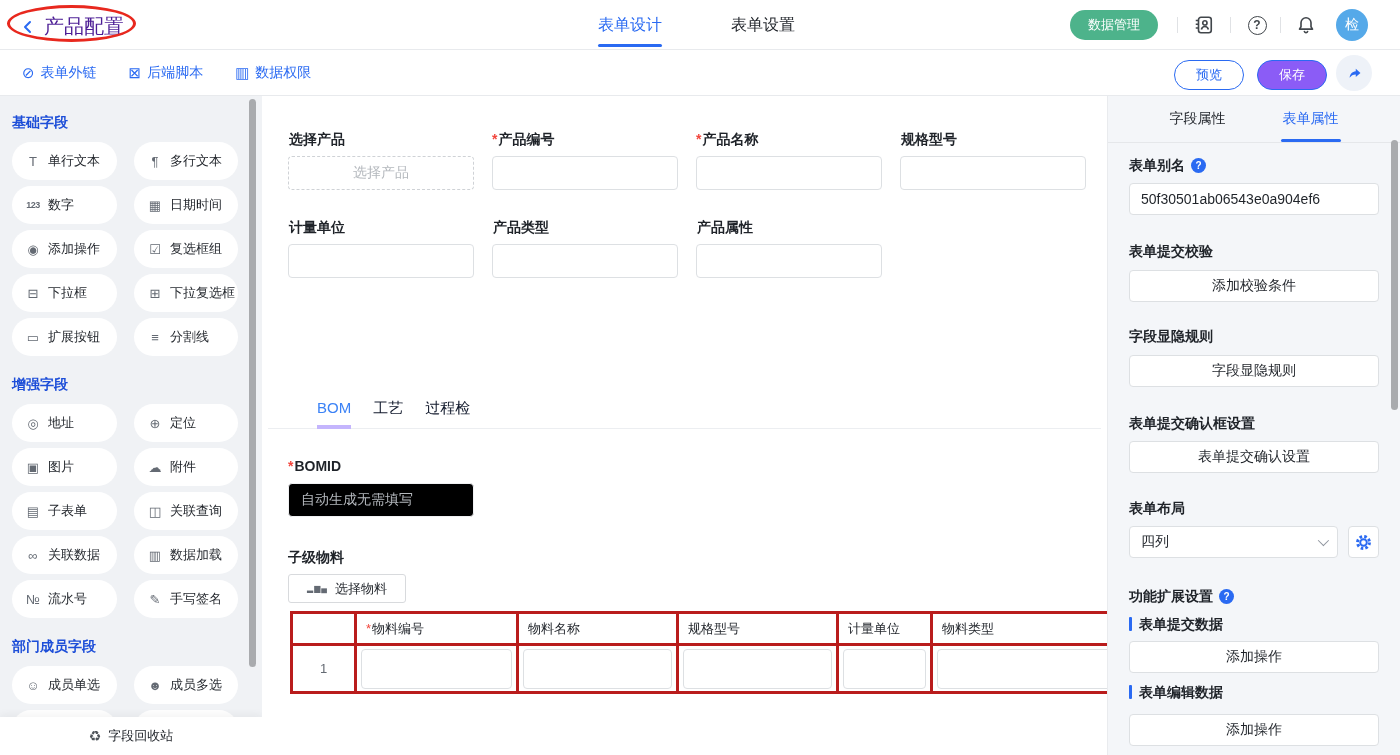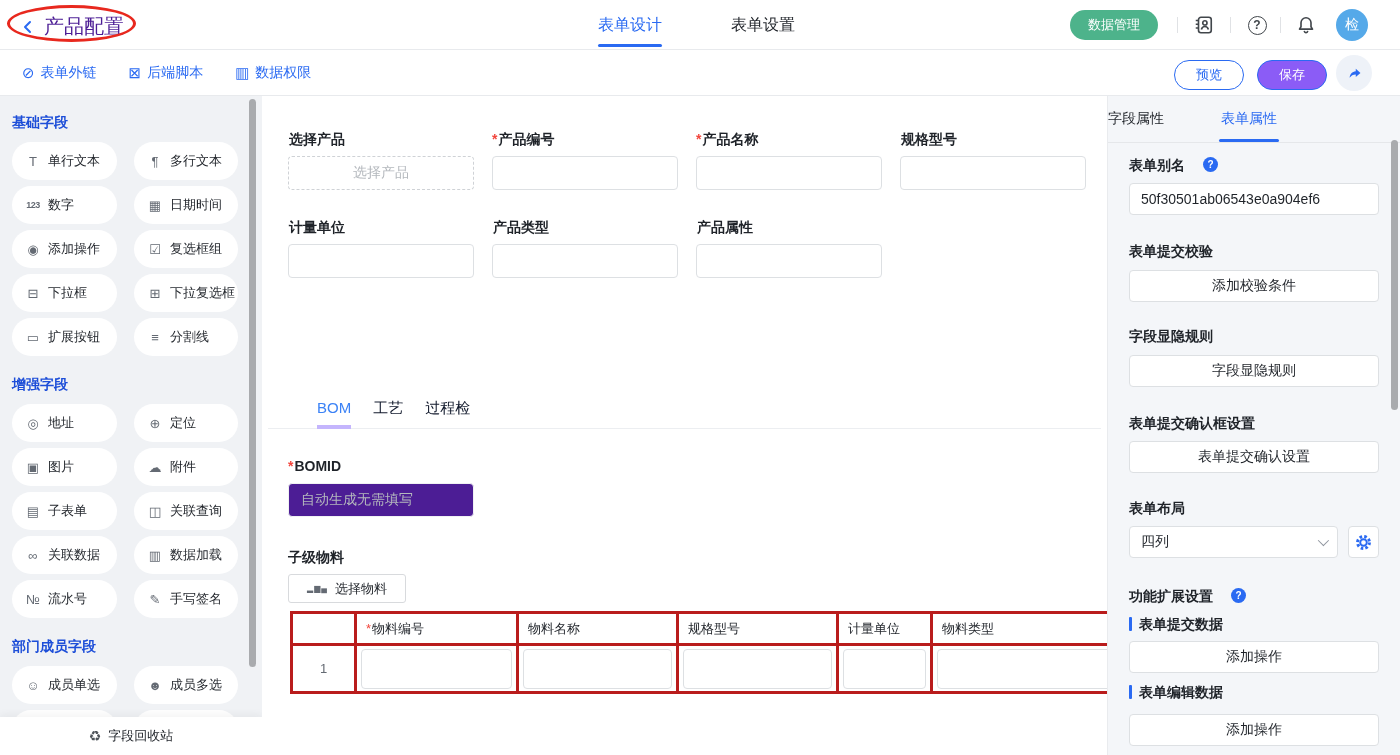--- a/index.html
+++ b/index.html
@@ -46,47 +46,47 @@
   .recycle-bar { position:absolute; left:0; bottom:0; width:262px; height:38px; background:#fff; display:flex; align-items:center; justify-content:center; gap:7px; font-size:13px; color:#1f2329; box-shadow:0 -2px 8px rgba(31,35,41,.06); cursor:pointer; }
   .recycle-glyph { color:#4e5359; font-size:14px; }
 
   
   .canvas { position:absolute; left:262px; top:96px; width:845px; height:659px; background:#fff; overflow:hidden; }
   .form-grid { position:absolute; left:26px; top:35px; width:798px; display:grid; grid-template-columns:repeat(4,186px); column-gap:18px; row-gap:29px; }
   .f-label { font-size:14px; font-weight:700; color:#1f2329; height:16px; line-height:16px; margin-bottom:9px; white-space:nowrap; }
   .req { color:#f2463d; margin-right:1px; }
   .inputbox { height:34px; background:#fff; border:1px solid #dde0e3; border-radius:4px; }
   .dashedbox { height:34px; border:1px dashed #cfd2d6; border-radius:4px; display:flex; align-items:center; justify-content:center; font-size:14px; color:#b4b8bd; cursor:pointer; }
-  .disabledbox { height:34px; background:#4c1d95; border:1px solid #f0f1f3; border-radius:4px; display:flex; align-items:center; padding-left:12px; font-size:14px; color:#b4b8bd; }
+  .disabledbox { height:34px; background:#000000; border:1px solid #f0f1f3; border-radius:4px; display:flex; align-items:center; padding-left:12px; font-size:14px; color:#b4b8bd; }
 
   .subsection { position:absolute; left:6px; top:303px; width:833px; }
   .stabs { display:flex; gap:22px; padding-left:20px; border-bottom:1px solid #eceef1; font-size:15px; }
   .stab { padding-bottom:9px; cursor:pointer; color:#0f172a; }
   .stab.active { color:#3b82f6; border-bottom:4px solid #c4b5fd; margin-bottom:-1px;margin-left:29px; }
   .sub-body { padding-left:20px; }
   .bom-label { margin-top:29px; font-size:14px; font-weight:700; height:16px; line-height:16px; }
   .bom-input { margin-top:9px; width:186px; }
   .subtable-title { margin-top:32px; font-size:14px; font-weight:700; height:16px; line-height:16px; }
   .pick-btn { margin-top:9px; width:118px; height:29px; background:#fff; border:1px solid #d8dadd; border-radius:3px; display:flex; align-items:center; justify-content:center; gap:7px; font-size:13px; color:#1f2329; cursor:pointer; }
   .chart-glyph { font-size:8px; color:#646a73; letter-spacing:1px; }
   .mtable { margin-top:8px; margin-left:2px; border-collapse:collapse; table-layout:fixed; width:880px; }
   .mtable th, .mtable td { border:3px solid #b91c1c; font-weight:400; text-align:left; }
   .mtable th { height:32px; font-size:13px; color:#1f2329; padding-left:9px; background:#fff; white-space:nowrap; }
   .mtable td { height:48px; padding:0 4px; }
   .mtable td.idx { text-align:center; color:#646a73; font-size:13px; }
   .cell-input { width:100%; height:40px; border:1px solid #dde0e3; border-radius:4px; background:#fff; outline:none; font-size:13px; padding:0 8px; font-family:inherit; }
 
   
   .panel { position:absolute; left:1107px; top:96px; width:293px; height:659px; background:#f4f6f9; border-left:1px solid #e9ebee; overflow:hidden; }
-  .p-tabs { height:47px; display:flex; gap:57px; border-bottom:1px solid #e5e7ea; }
+  .p-tabs { height:47px; display:flex; justify-content:center; gap:57px; border-bottom:1px solid #e5e7ea; }
   .p-tab { font-size:14px; display:flex; align-items:center; position:relative; cursor:pointer; color:#1f2329; }
   .p-tab.active { color:#2a6af2; }
   .p-tab.active::after { content:""; position:absolute; left:-2px; right:-2px; bottom:0; height:3px; background:#2a6af2; border-radius:2px; }
   .p-body { padding:0 21px; }
-  .p-heading { display:flex; align-items:flex-start; gap:18px; font-size:14px; font-weight:700; color:#1f2329; height:16px; line-height:16px; }
+  .p-heading { display:flex; align-items:flex-end; gap:6px; font-size:14px; font-weight:700; color:#1f2329; height:16px; line-height:16px; }
   .help-dot { width:15px; height:15px; border-radius:50%; background:#2a6af2; color:#fff; font-size:10px; font-weight:700; display:flex; align-items:center; justify-content:center; cursor:pointer; }
   .p-input { width:250px; height:32px; background:#fff; border:1px solid #dde0e3; border-radius:4px; font-size:14px; color:#1f2329; padding:0 11px; outline:none; font-family:inherit; }
   .p-btn { width:250px; height:32px; background:#fff; border:1px solid #dde0e3; border-radius:4px; font-size:14px; color:#1f2329; display:flex; align-items:center; justify-content:center; cursor:pointer; }
   .layout-row { display:flex; gap:10px; margin-top:10px; }
   .p-select { width:218px; height:32px; background:#fff; border:1px solid #dde0e3; border-radius:4px; display:flex; align-items:center; justify-content:space-between; padding:0 11px; font-size:14px; cursor:pointer; }
   .chev { width:8px; height:8px; border-right:1.6px solid #8f959e; border-bottom:1.6px solid #8f959e; transform:rotate(45deg) translateY(-2px); }
   .gear-btn { width:32px; height:32px; background:#fff; border:1px solid #dde0e3; border-radius:4px; display:flex; align-items:center; justify-content:center; cursor:pointer; }
   .group-title { display:flex; align-items:center; gap:7px; font-size:14px; font-weight:700; height:16px; line-height:16px; }
   .blue-bar { width:3px; height:14px; background:#2a6af2; border-radius:1px; }
   .panel-scroll { position:absolute; right:2px; top:44px; width:7px; height:270px; background:#a9abae; border-radius:4px; }

